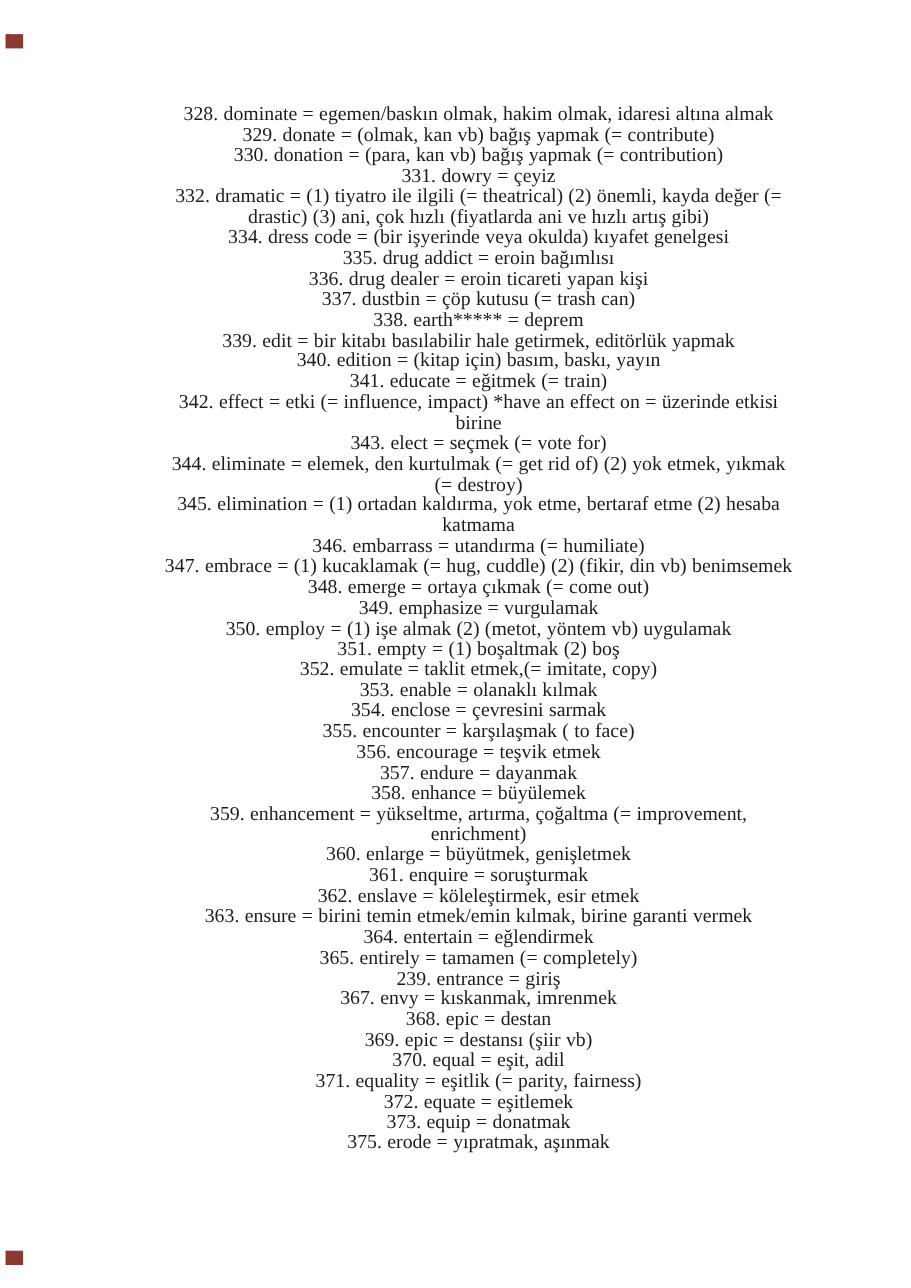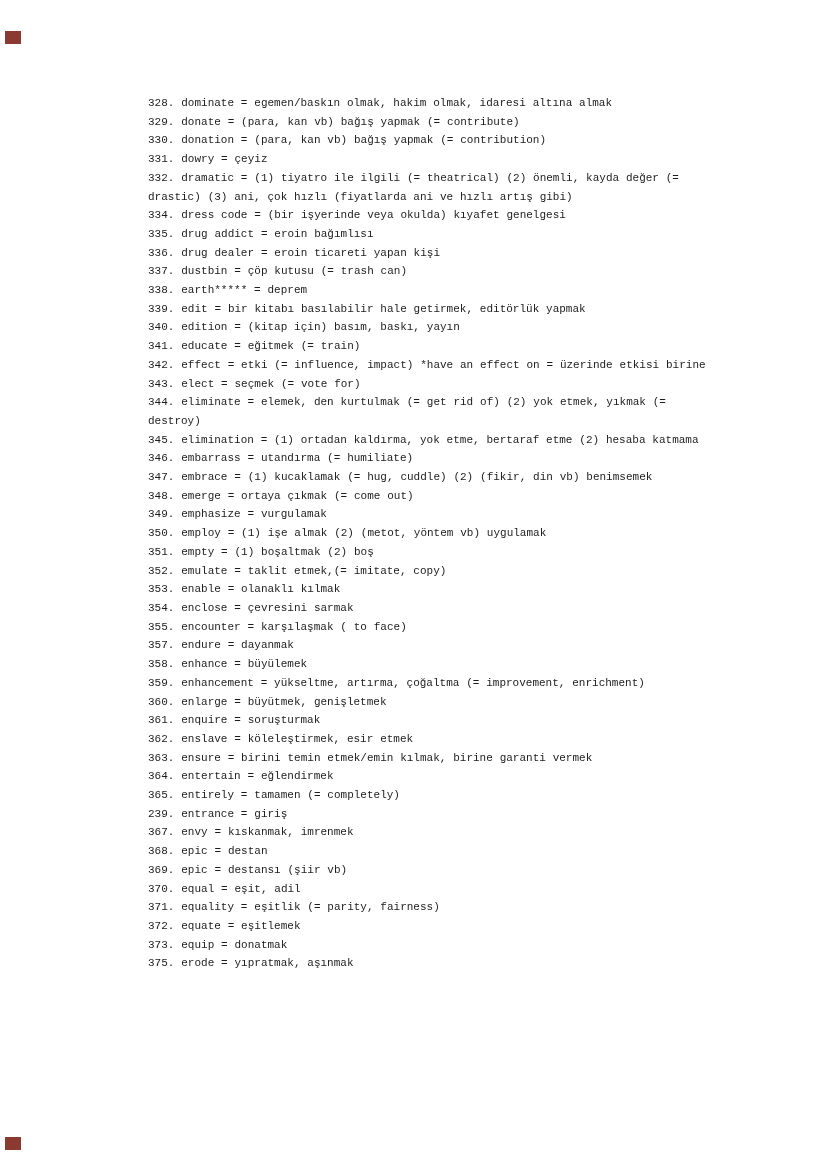--- a/index.html
+++ b/index.html
@@ -24,41 +24,41 @@
     width: 16px;
     height: 13px;
   }
   .corner-marker.top { top: 31px; }
   .corner-marker.bottom { top: 1137px; }
   .entry-list {
     position: absolute;
     left: 148px;
     top: 94px;
     width: 574px;
-    font-family: Liberation Mono, monospace;
-    font-size: 11px;
+    font-family: Liberation Serif, serif;
+    font-size: 18px;
     line-height: 18.7px;
-    text-align: left;
+    text-align: center;
     word-spacing: 0.02em;
   }
   p.vocab-entry {
     margin: 0;
     padding: 0;
   }
 </style>
 </head>
 <body>
 
 <div class="page">
   <div class="corner-marker top" style="background: rgb(139, 58, 50);"></div>
   <div class="corner-marker bottom" style="background: rgb(139, 58, 50);"></div>
   <div class="entry-list" style="color: rgb(28, 28, 28);">
   <p class="vocab-entry"><span class="num">328.</span> <span class="def">dominate = egemen/baskın olmak, hakim olmak, idaresi altına almak</span></p>
 
-  <p class="vocab-entry"><span class="num">329.</span> <span class="def">donate = (para, kan vb) bağış yapmak (= contribute)</span></p>
+  <p class="vocab-entry"><span class="num">329.</span> <span class="def">donate = (olmak, kan vb) bağış yapmak (= contribute)</span></p>
 
   <p class="vocab-entry"><span class="num">330.</span> <span class="def">donation = (para, kan vb) bağış yapmak (= contribution)</span></p>
 
   <p class="vocab-entry"><span class="num">331.</span> <span class="def">dowry = çeyiz</span></p>
 
   <p class="vocab-entry"><span class="num">332.</span> <span class="def">dramatic = (1) tiyatro ile ilgili (= theatrical) (2) önemli, kayda değer (= drastic) (3) ani, çok hızlı (fiyatlarda ani ve hızlı artış gibi)</span></p>
 
 
   <p class="vocab-entry"><span class="num">334.</span> <span class="def">dress code = (bir işyerinde veya okulda) kıyafet genelgesi</span></p>
 
@@ -97,20 +97,21 @@
   <p class="vocab-entry"><span class="num">351.</span> <span class="def">empty = (1) boşaltmak (2) boş</span></p>
 
   <p class="vocab-entry"><span class="num">352.</span> <span class="def">emulate = taklit etmek,(= imitate, copy)</span></p>
 
   <p class="vocab-entry"><span class="num">353.</span> <span class="def">enable = olanaklı kılmak</span></p>
 
   <p class="vocab-entry"><span class="num">354.</span> <span class="def">enclose = çevresini sarmak</span></p>
 
   <p class="vocab-entry"><span class="num">355.</span> <span class="def">encounter = karşılaşmak ( to face)</span></p>
 
+  <p class="vocab-entry"><span class="num">356.</span> <span class="def">encourage = teşvik etmek</span></p>
 
   <p class="vocab-entry"><span class="num">357.</span> <span class="def">endure = dayanmak</span></p>
 
   <p class="vocab-entry"><span class="num">358.</span> <span class="def">enhance = büyülemek</span></p>
 
   <p class="vocab-entry"><span class="num">359.</span> <span class="def">enhancement = yükseltme, artırma, çoğaltma (= improvement, enrichment)</span></p>
 
   <p class="vocab-entry"><span class="num">360.</span> <span class="def">enlarge = büyütmek, genişletmek</span></p>
 
   <p class="vocab-entry"><span class="num">361.</span> <span class="def">enquire = soruşturmak</span></p>

